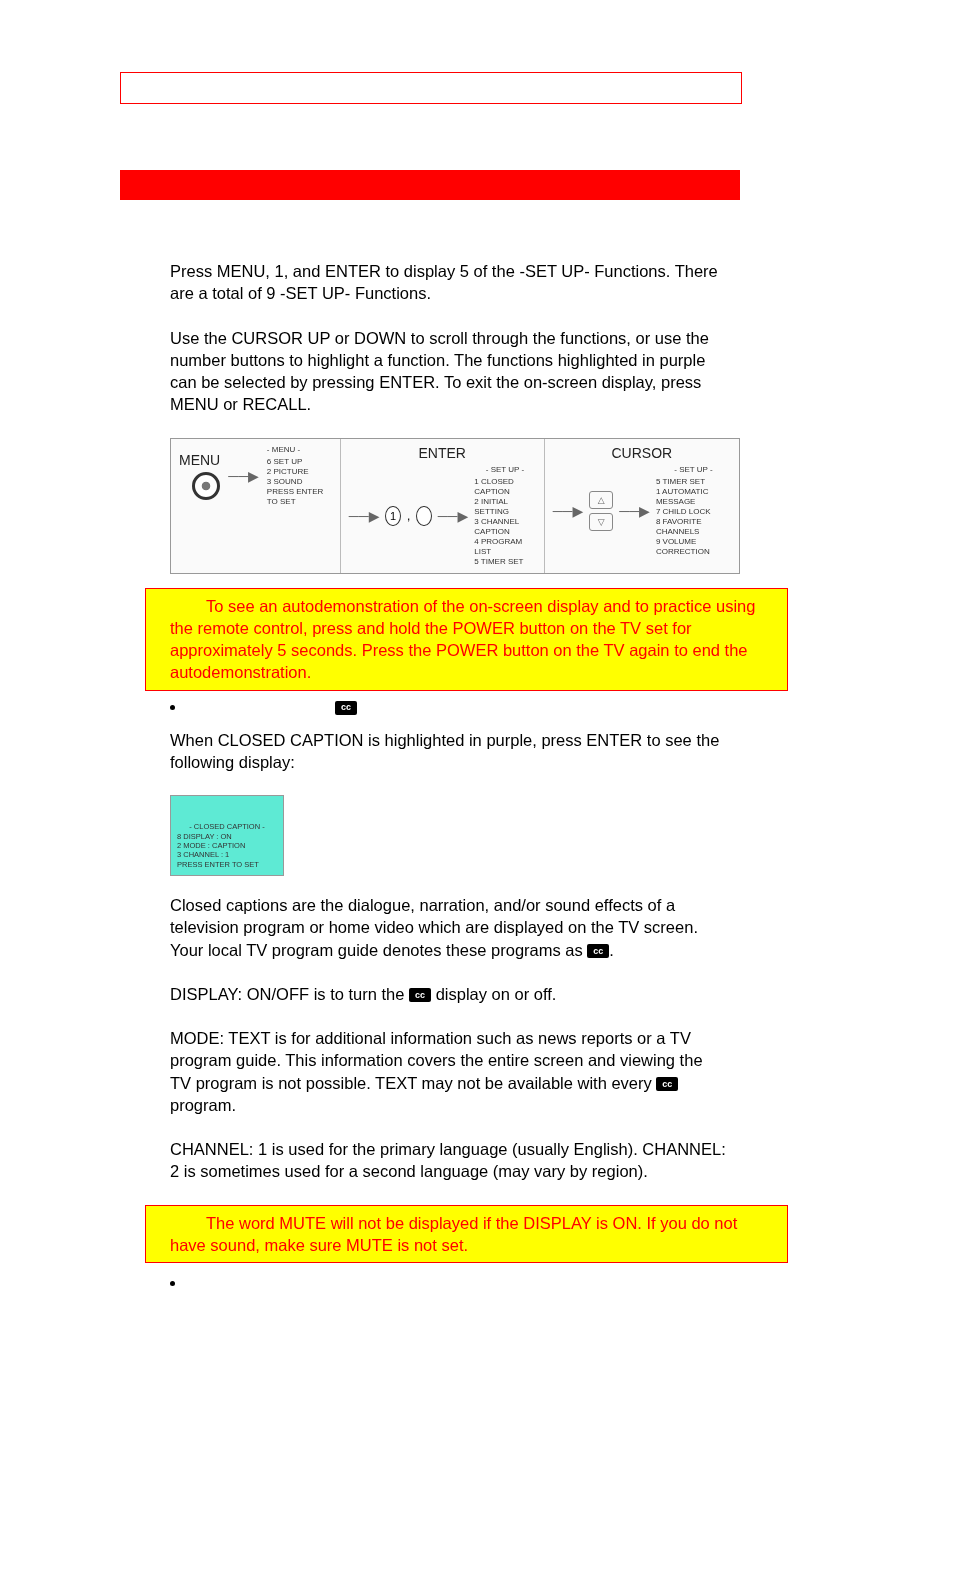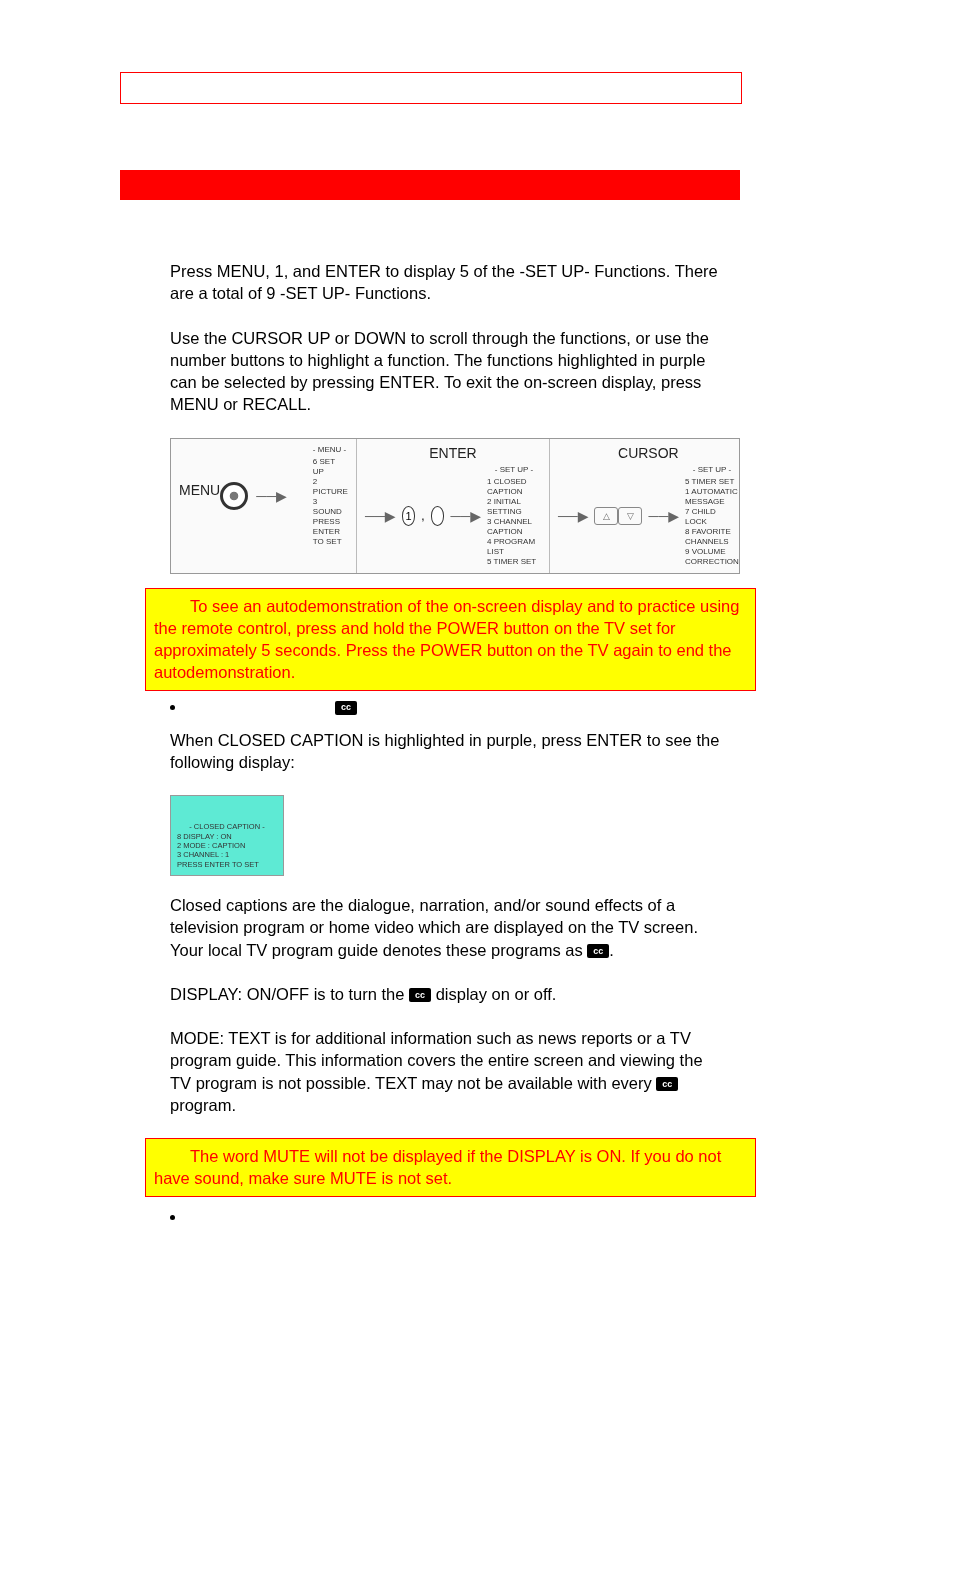--- a/index.html
+++ b/index.html
@@ -13,31 +13,31 @@
   .diagram-cell{flex:1;padding:6px 8px;box-sizing:border-box;position:relative}
   .sep{border-left:1px solid #bbb}
   .lbl{font-size:14px;font-weight:normal;text-align:center;margin-bottom:4px;color:#222}
   .menu-btn{width:22px;height:22px;border:3px solid #333;border-radius:50%;background:radial-gradient(circle,#777 25%,#fff 30%);display:inline-block;vertical-align:middle}
   .arrow{color:#666;font-size:14px}
   .tiny{font-size:8px;line-height:1.25;color:#333}
   .tiny .title{text-align:left;margin-bottom:2px}
   .circle-num{display:inline-block;width:18px;height:18px;border:1px solid #333;border-radius:50%;text-align:center;font-size:11px;line-height:18px;vertical-align:middle;background:#fff}
   .enter-btn{display:inline-block;width:18px;height:18px;border:1px solid #333;border-radius:50%;background:#fff;vertical-align:middle}
   .cur-btn{width:22px;height:16px;border:1px solid #888;border-radius:3px;display:flex;align-items:center;justify-content:center;background:#fafafa;margin:2px auto;font-size:9px;color:#666}
-  .note-box{background:#ffff00;border:1px solid #ff0000;padding:6px 8px;font-size:16.5px;line-height:1.35;color:#ff0000;margin-bottom:10px;text-indent:36px}
+  .note-box{background:#ffff00;border:1px solid #ff0000;padding:6px 24px;font-size:16.5px;line-height:1.35;color:#ff0000;margin-bottom:10px;text-indent:36px}
   .note-box.wide{margin-left:-25px;width:593px}
   .cc-icon{display:inline-block;width:22px;height:14px;background:#000;border-radius:2px;vertical-align:-2px;position:relative}
   .cc-icon::after{content:"cc";color:#fff;font-size:9px;font-weight:bold;position:absolute;left:0;right:0;top:1px;text-align:center;letter-spacing:0}
   .bullet-row{display:flex;align-items:center;margin:6px 0 14px 0}
   .bullet-dot{width:5px;height:5px;border-radius:50%;background:#000;margin-right:160px}
   .cc-screen{width:100px;border:1px solid #999;background:#5eead4;padding:26px 6px 6px 6px;margin-bottom:18px}
   .cc-screen .tiny{font-size:7.5px}
   .second-bullet{width:5px;height:5px;border-radius:50%;background:#000;margin-top:18px}
   .row-flex{display:flex;align-items:center;gap:6px}
-  .col{display:flex;flex-direction:row;align-items:flex-start}
+  .col{display:flex;flex-direction:column;align-items:flex-end}
 </style>
 </head>
 <body>
 
 <div class="page">
   <div class="red-outline"></div>
   <div class="red-bar"></div>
 
   <div class="content">
 
@@ -47,21 +47,21 @@
     <div class="diagram">
       <div class="diagram-row">
 
         <div class="diagram-cell" style="flex:0.9">
           <div class="row-flex">
             <div class="col" style="margin-right:2px">
               <div class="lbl">MENU</div>
               <span class="menu-btn"></span>
             </div>
             <span class="arrow">──▶</span>
-            <div class="tiny" style="margin-left:20px">
+            <div class="tiny" style="margin-left:2px">
               <div class="title">- MENU -</div>
               <div>6  SET UP</div>
               <div>2  PICTURE</div>
               <div>3  SOUND</div>
               <div>PRESS ENTER TO SET</div>
             </div>
           </div>
         </div>
 
         <div class="diagram-cell sep" style="flex:1.1">
@@ -135,20 +135,21 @@
       <span> display on or off.</span>
     </p>
 
 
     <p class="p">
       <span>MODE: TEXT is for additional information such as news reports or a TV program guide.  This information covers the entire screen and viewing the TV program is not possible. TEXT may not be available with every </span>
       <span class="cc-icon"></span>
       <span> program.</span>
     </p>
 
+    <p class="p">CHANNEL: 1 is used for the primary language (usually English). CHANNEL: 2 is sometimes used for a second language (may vary by region).</p>
 
 
     <div class="note-box wide">The word MUTE will not be displayed if the DISPLAY is ON.  If you do not have sound, make sure MUTE is not set.</div>
 
     <div class="second-bullet"></div>
 
   </div>
 </div>
 
 </body></html>

